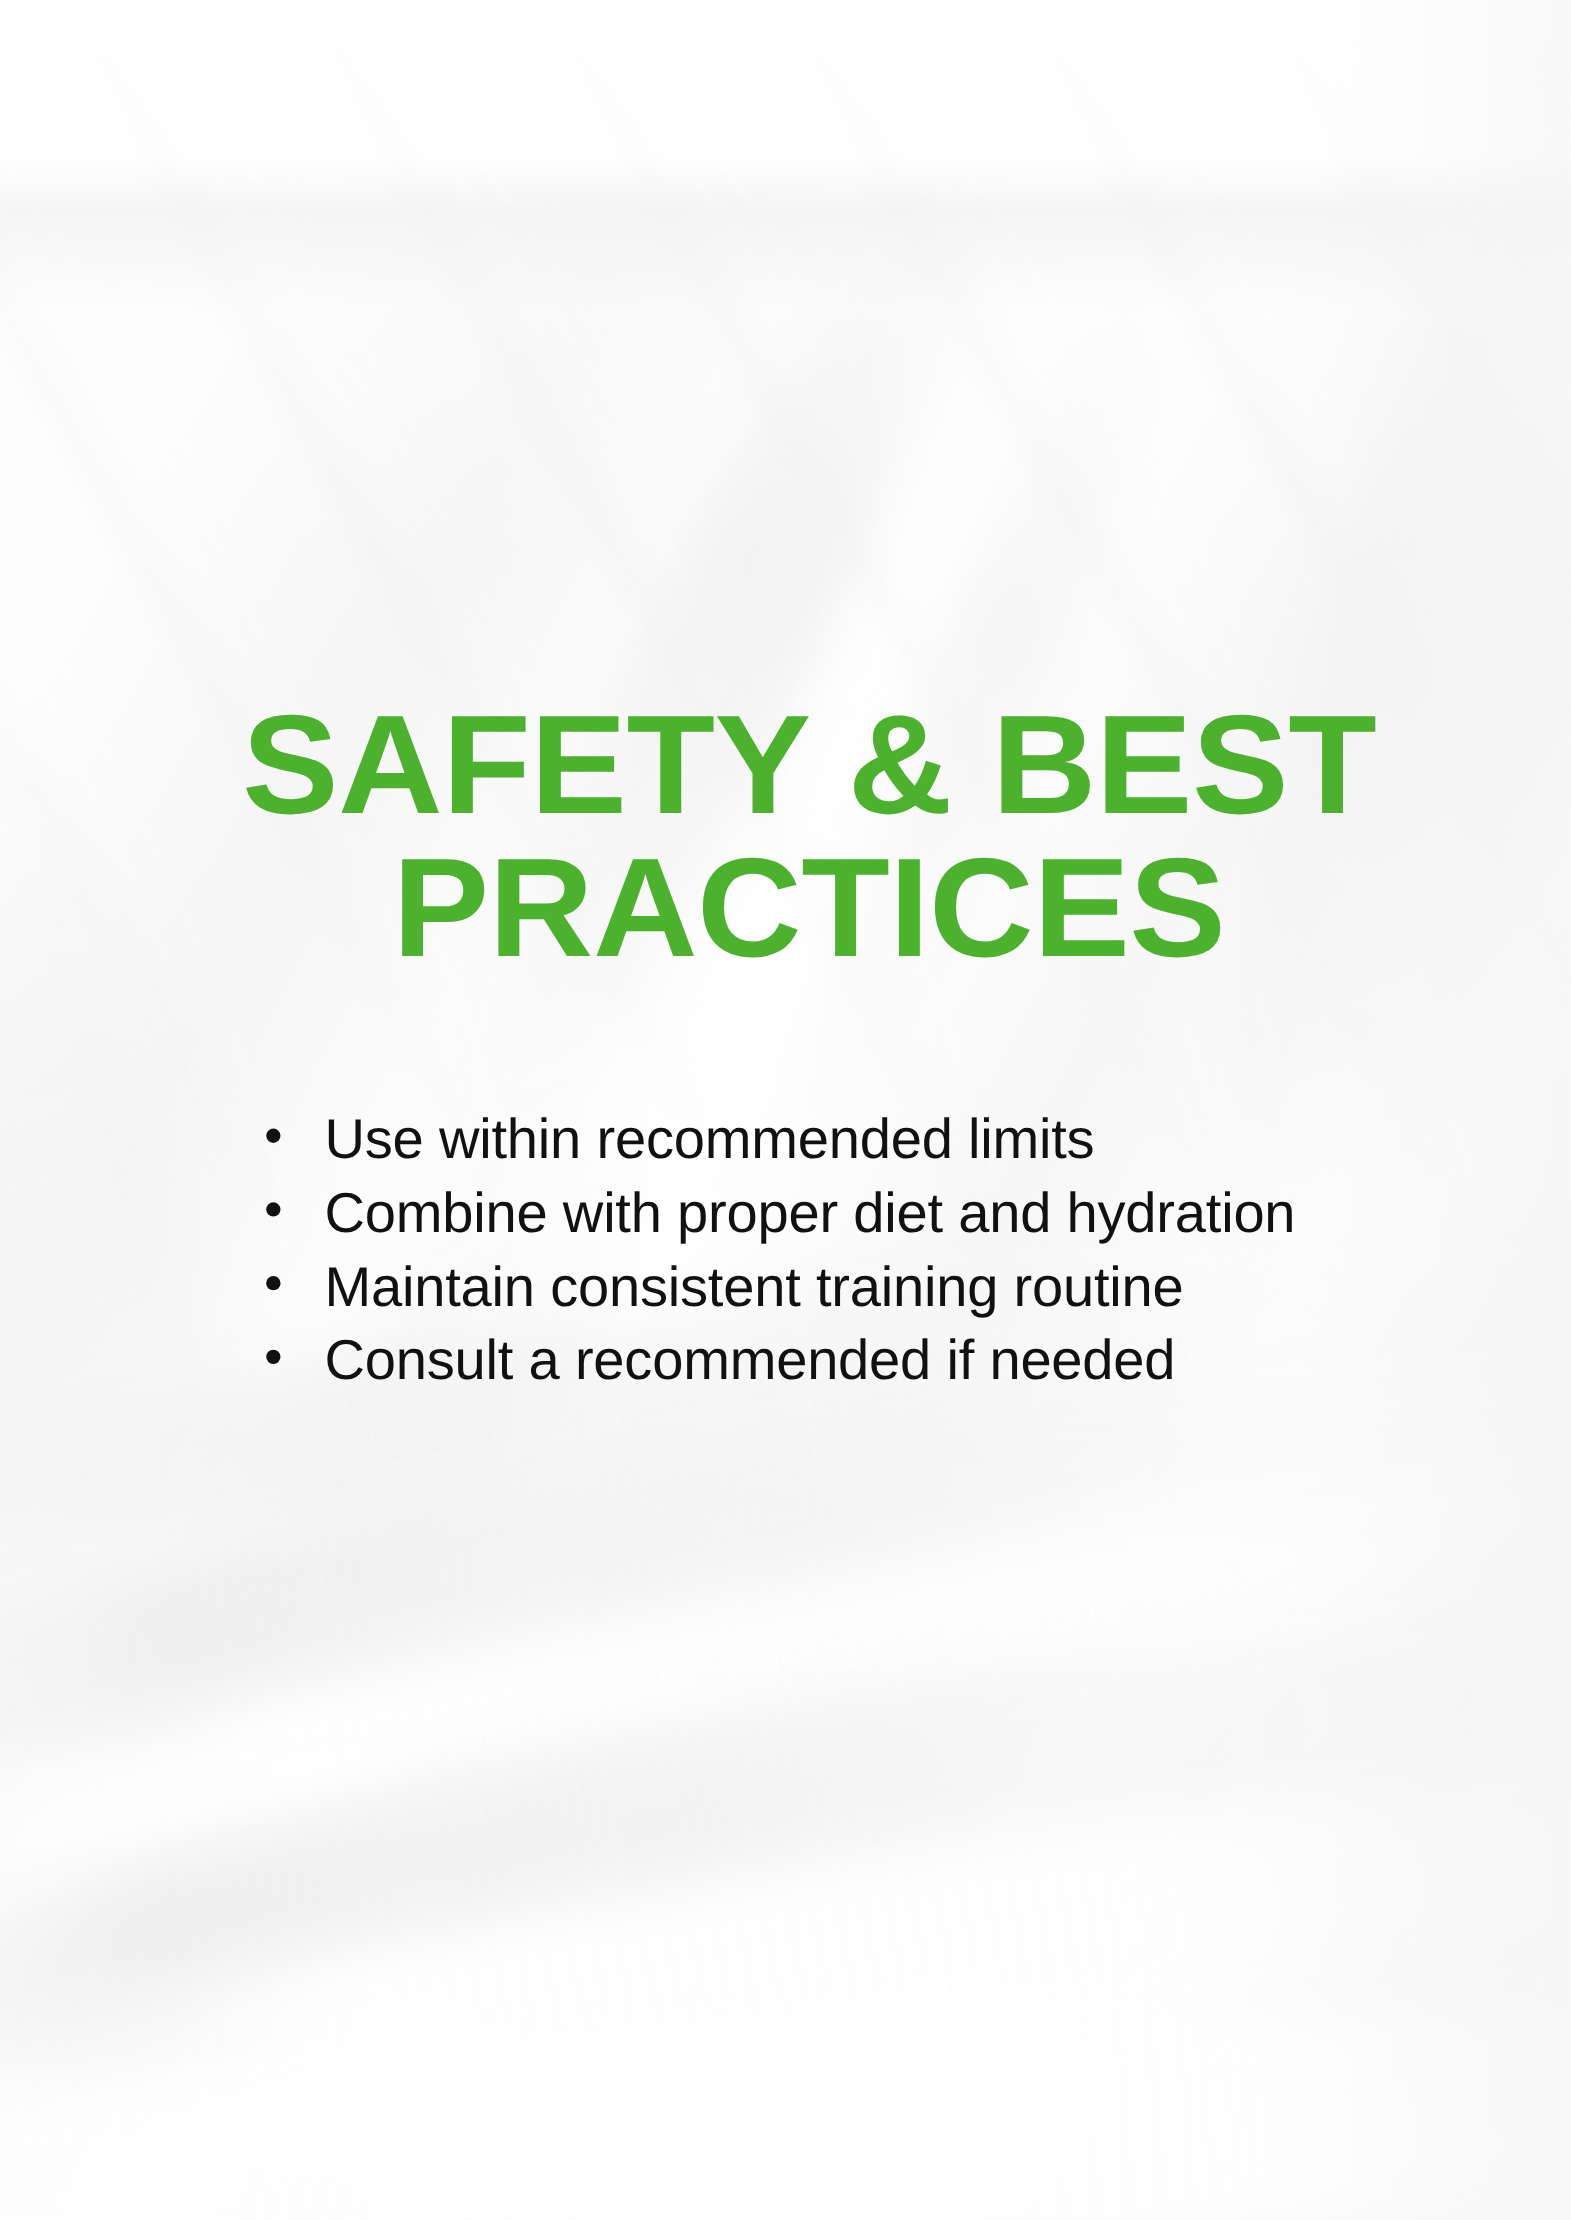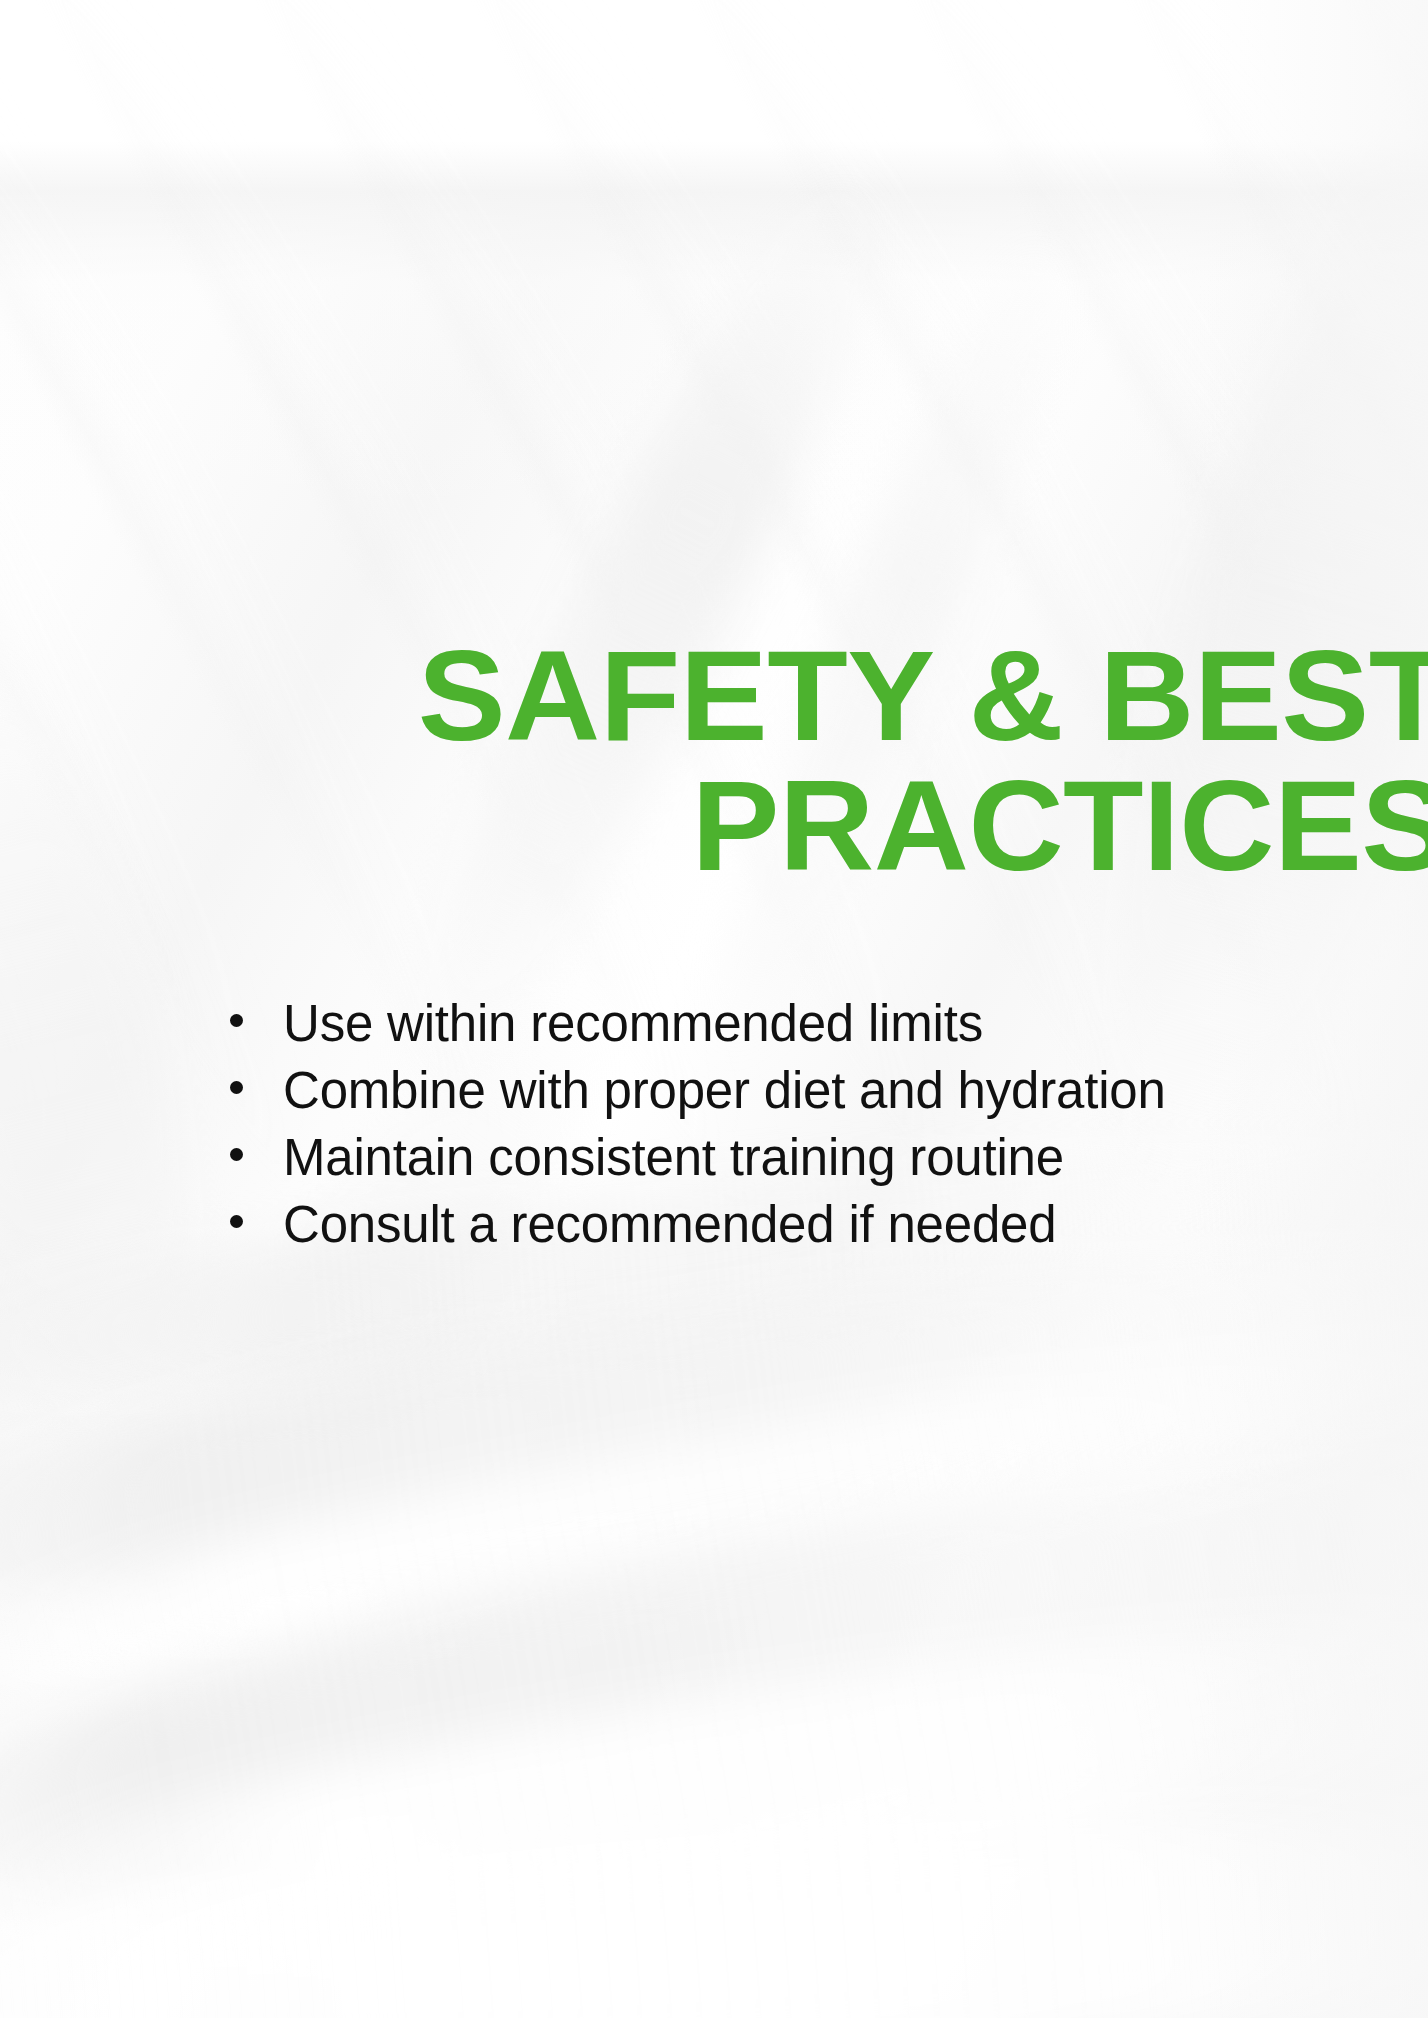--- a/index.html
+++ b/index.html
@@ -99,42 +99,42 @@
   
   .content {
     position: absolute;
     inset: 0;
   }
   .title-block {
     position: absolute;
     left: 12px;
     right: 0;
     top: 636px;
-    text-align: right;
+    text-align: center;
     padding-left: 31px;
   }
   .title-line {
     display: block;
     color: #4CB22E;
     font-family: "Liberation Sans", "DejaVu Sans", sans-serif;
     font-weight: 700;
     font-size: 128px;
     line-height: 120px;
     letter-spacing: -0.5px;
     text-transform: uppercase;
     transform: scaleX(1.03);
     white-space: nowrap;
   }
   .title-line.l2 { margin-top: 10px; }
 
   .bullet-list {
     position: absolute;
     left: 230px;
     top: 990px;
-    margin: 0;
+    margin: 12px;
     padding: 0;
     list-style: none;
     width: 1060px;
   }
   .bullet-item {
     position: relative;
     display: flex;
     align-items: baseline;
     height: 67px;
     color: #111111;

